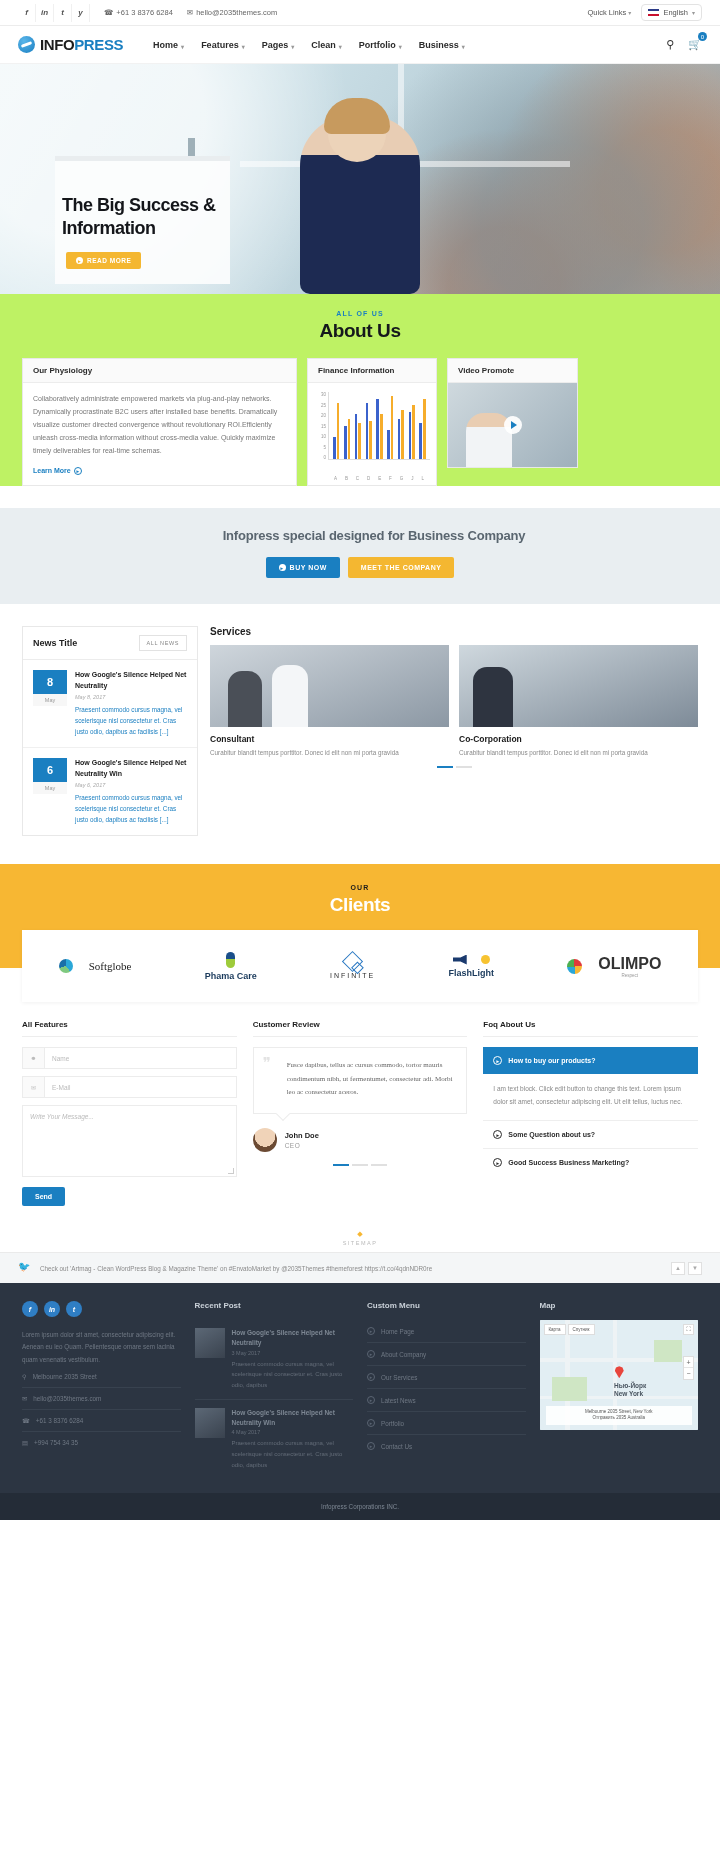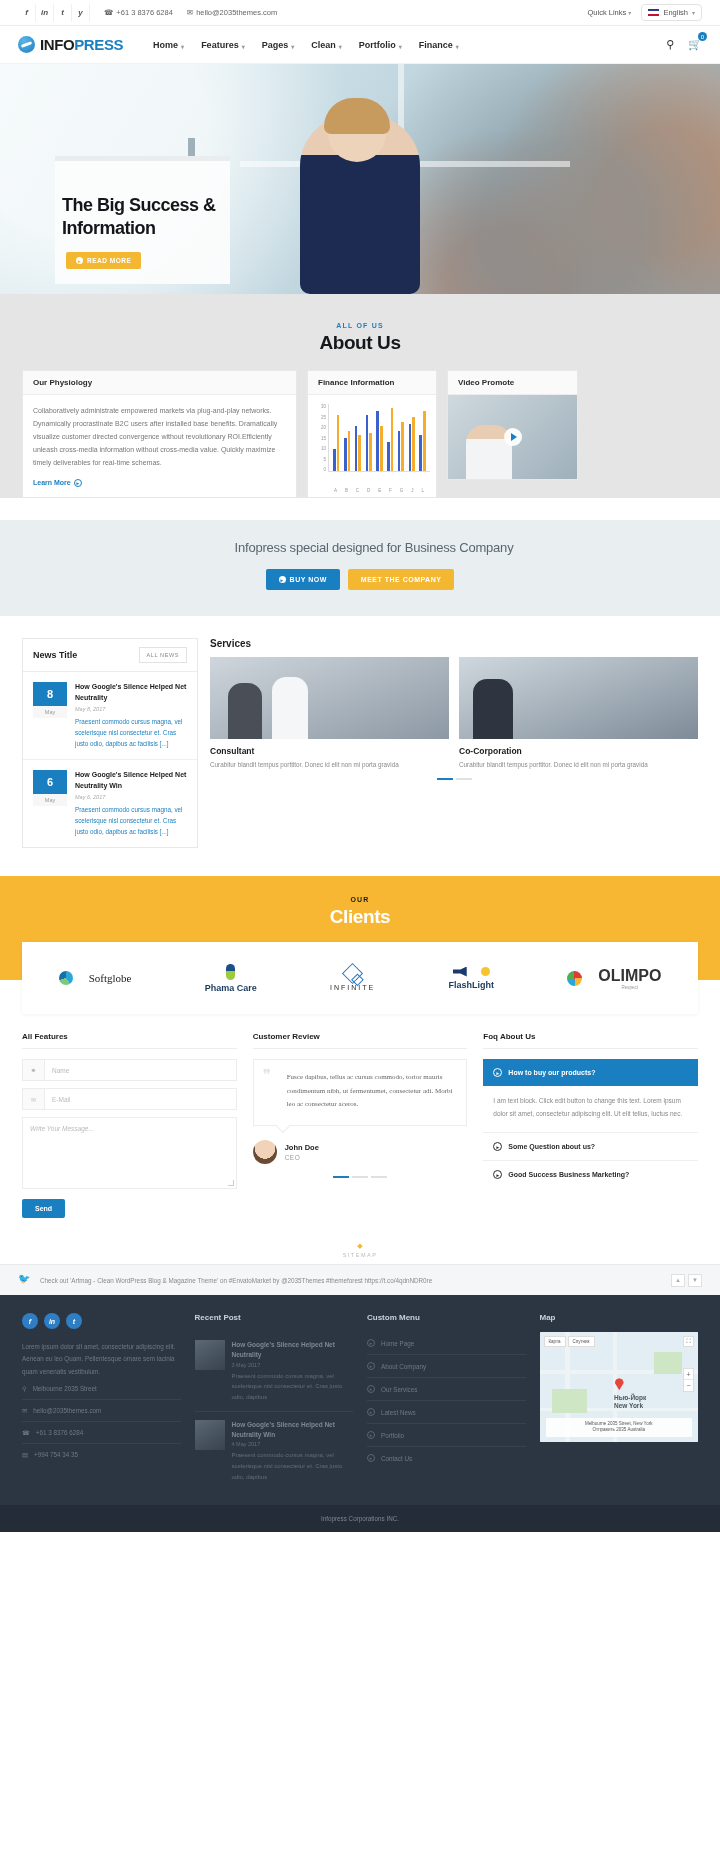--- a/index.html
+++ b/index.html
@@ -74,21 +74,21 @@
   .hero-txt { position:absolute; left:62px; top:130px; width:240px;
               font-size:18px; font-weight:bold; color:#14161a; line-height:1.28;
               letter-spacing:-0.5px;}
   .read-more { position:absolute; left:66px; top:188px; background:#f4b731; color:#fff;
                font-size:6.5px; font-weight:bold; letter-spacing:.5px;
                padding:5px 10px; border-radius:2px; display:flex; align-items:center; gap:4px;}
   .rm-dot{width:7px;height:7px;border-radius:50%;background:#fff;color:#f4b731;
           font-size:5px;display:flex;align-items:center;justify-content:center;}
 
   
-  .about { background:#e5e5e5; padding:28px 0 0; text-align:center; }
+  .about { background:#bef264; padding:16px 0 0; text-align:center; }
   .eyebrow { color:#1a7fc1; font-size:7px; font-weight:bold; letter-spacing:1.2px; }
   .h2 { font-size:19px; font-weight:bold; color:#15181c; margin-top:3px; letter-spacing:-0.4px;}
   .about-grid { display:flex; gap:10px; padding:16px 22px 0; align-items:flex-start;}
   .card { background:#fff; border:1px solid #e8e8e8; }
   .card-head { padding:7px 10px; border-bottom:1px solid #ececec;
                font-size:8px; font-weight:bold; color:#2b2b2b; text-align:left;
                background:#fafafa;}
   .card-body { padding:10px; text-align:left; }
   .c1 { width:275px; }
   .c1 p { font-size:7px; line-height:1.85; color:#777; }
@@ -116,21 +116,21 @@
           border-bottom:1px solid #ddd; display:flex; align-items:flex-end;
           justify-content:space-around; padding:0 2px;}
   .grp { display:flex; align-items:flex-end; gap:1px; height:100%; }
   .bar { width:2.6px; }
   .bar.blue{background:#3b62cc;} .bar.or{background:#f6ad2b;}
   .xax { margin-left:14px; display:flex; justify-content:space-around;
          font-size:4.5px; color:#999; padding:2px 2px 0;}
 
   
   .cta { background:#e9eef1; padding:20px 0 26px; text-align:center; margin-top:22px;}
-  .cta h3 { font-size:13px; color:#5a6670; font-weight:normal; letter-spacing:-0.2px;padding-left:28px;}
+  .cta h3 { font-size:13px; color:#5a6670; font-weight:bold; letter-spacing:-0.2px;padding-left:28px;}
   .cta-btns { margin-top:14px; display:flex; gap:8px; justify-content:center; }
   .btn { font-size:7px; font-weight:bold; letter-spacing:.5px; padding:7px 13px;
          border-radius:2px; color:#fff; display:flex; align-items:center; gap:4px;}
   .btn.blue{background:#1a7fc1;} .btn.gold{background:#f4b731;}
   .bdot{width:7px;height:7px;border-radius:50%;background:#fff;font-size:5px;
         display:flex;align-items:center;justify-content:center;}
   .btn.blue .bdot{color:#1a7fc1;}
 
   
   .ns { display:flex; gap:12px; padding:22px 22px 28px; background:#fff;}
@@ -351,21 +351,21 @@
         </a>
       <a>
           <span>Clean</span>
           <span class="caret">▾</span>
         </a>
       <a>
           <span>Portfolio</span>
           <span class="caret">▾</span>
         </a>
       <a>
-          <span>Finance</span>
+          <span>Business</span>
           <span class="caret">▾</span>
         </a>
     </div>
     <div class="nav-right">
       <span style="font-size:11px;color:#333;">⚲</span>
       <span class="cart">
         <span style="font-size:11px;color:#333;">🛒</span>
         <span class="badge">0</span>
       </span>
     </div>

